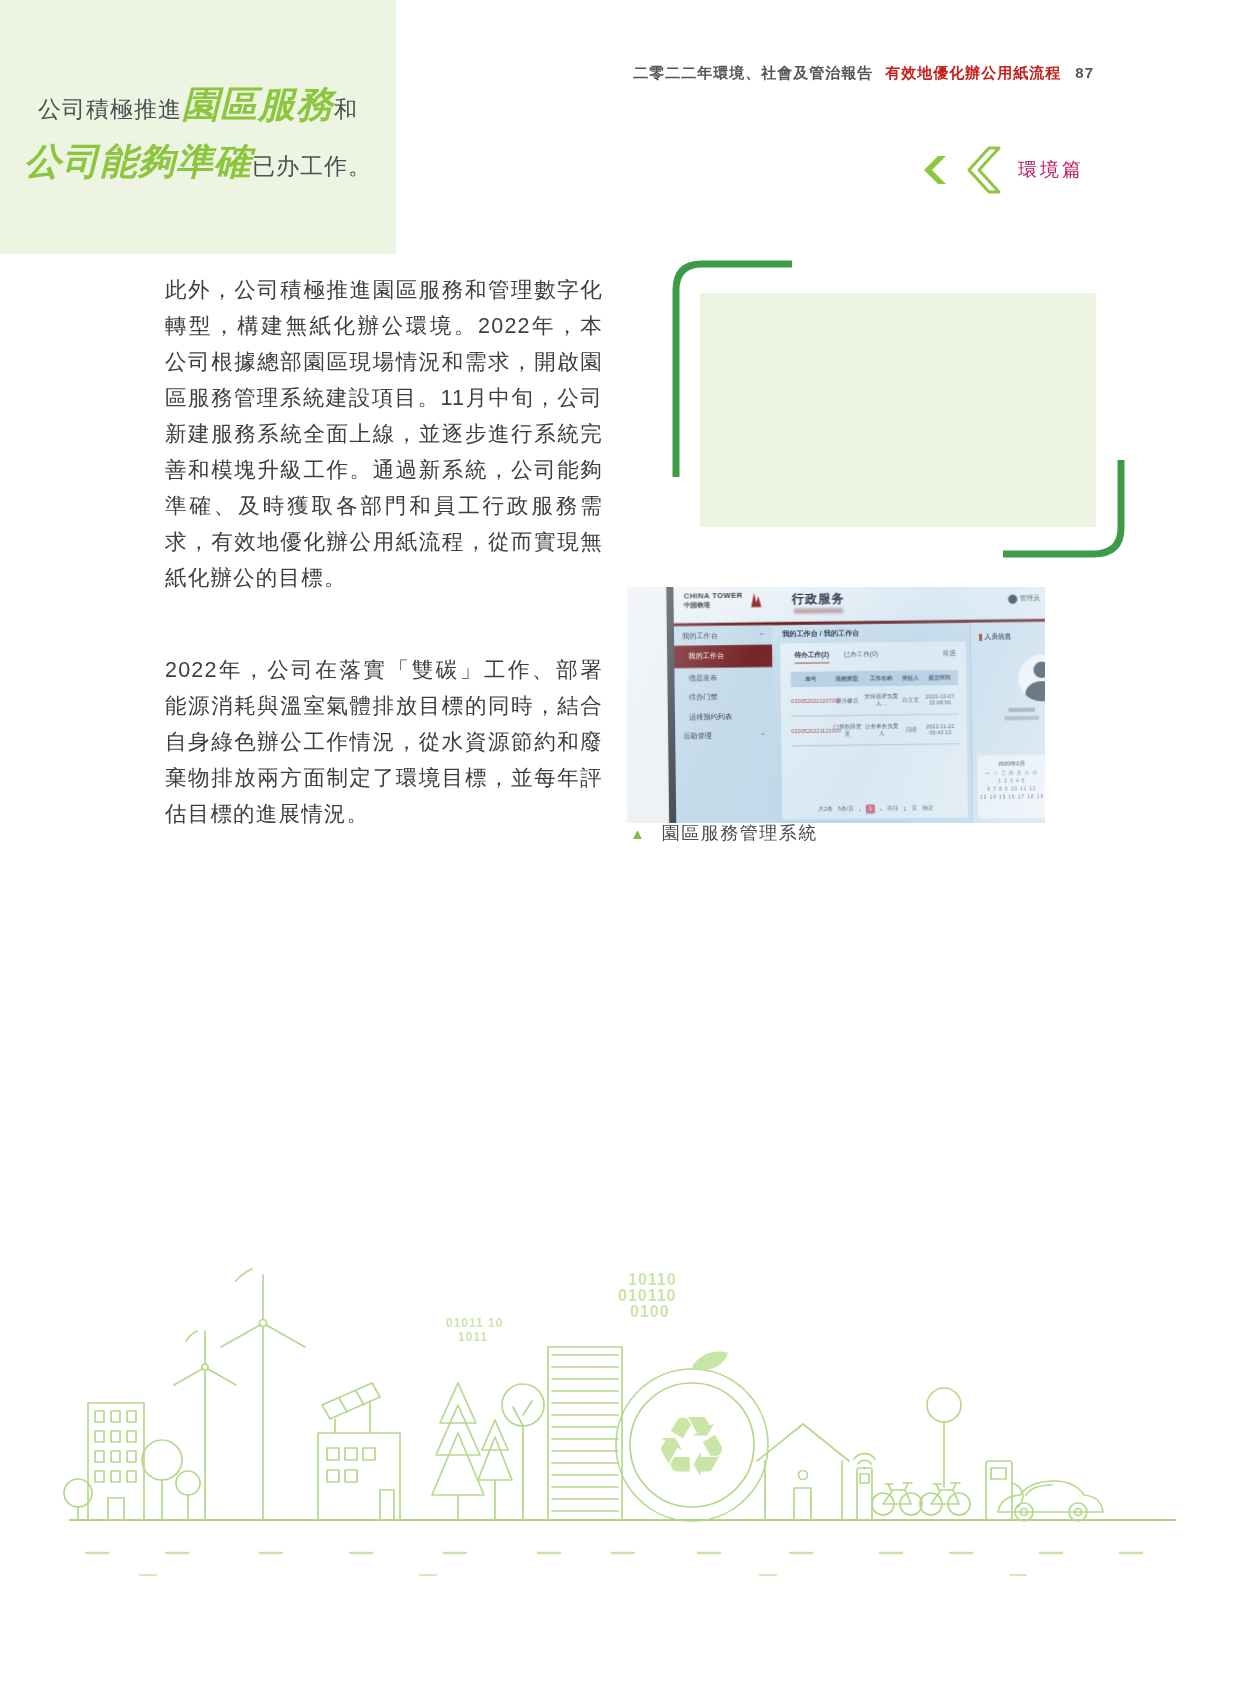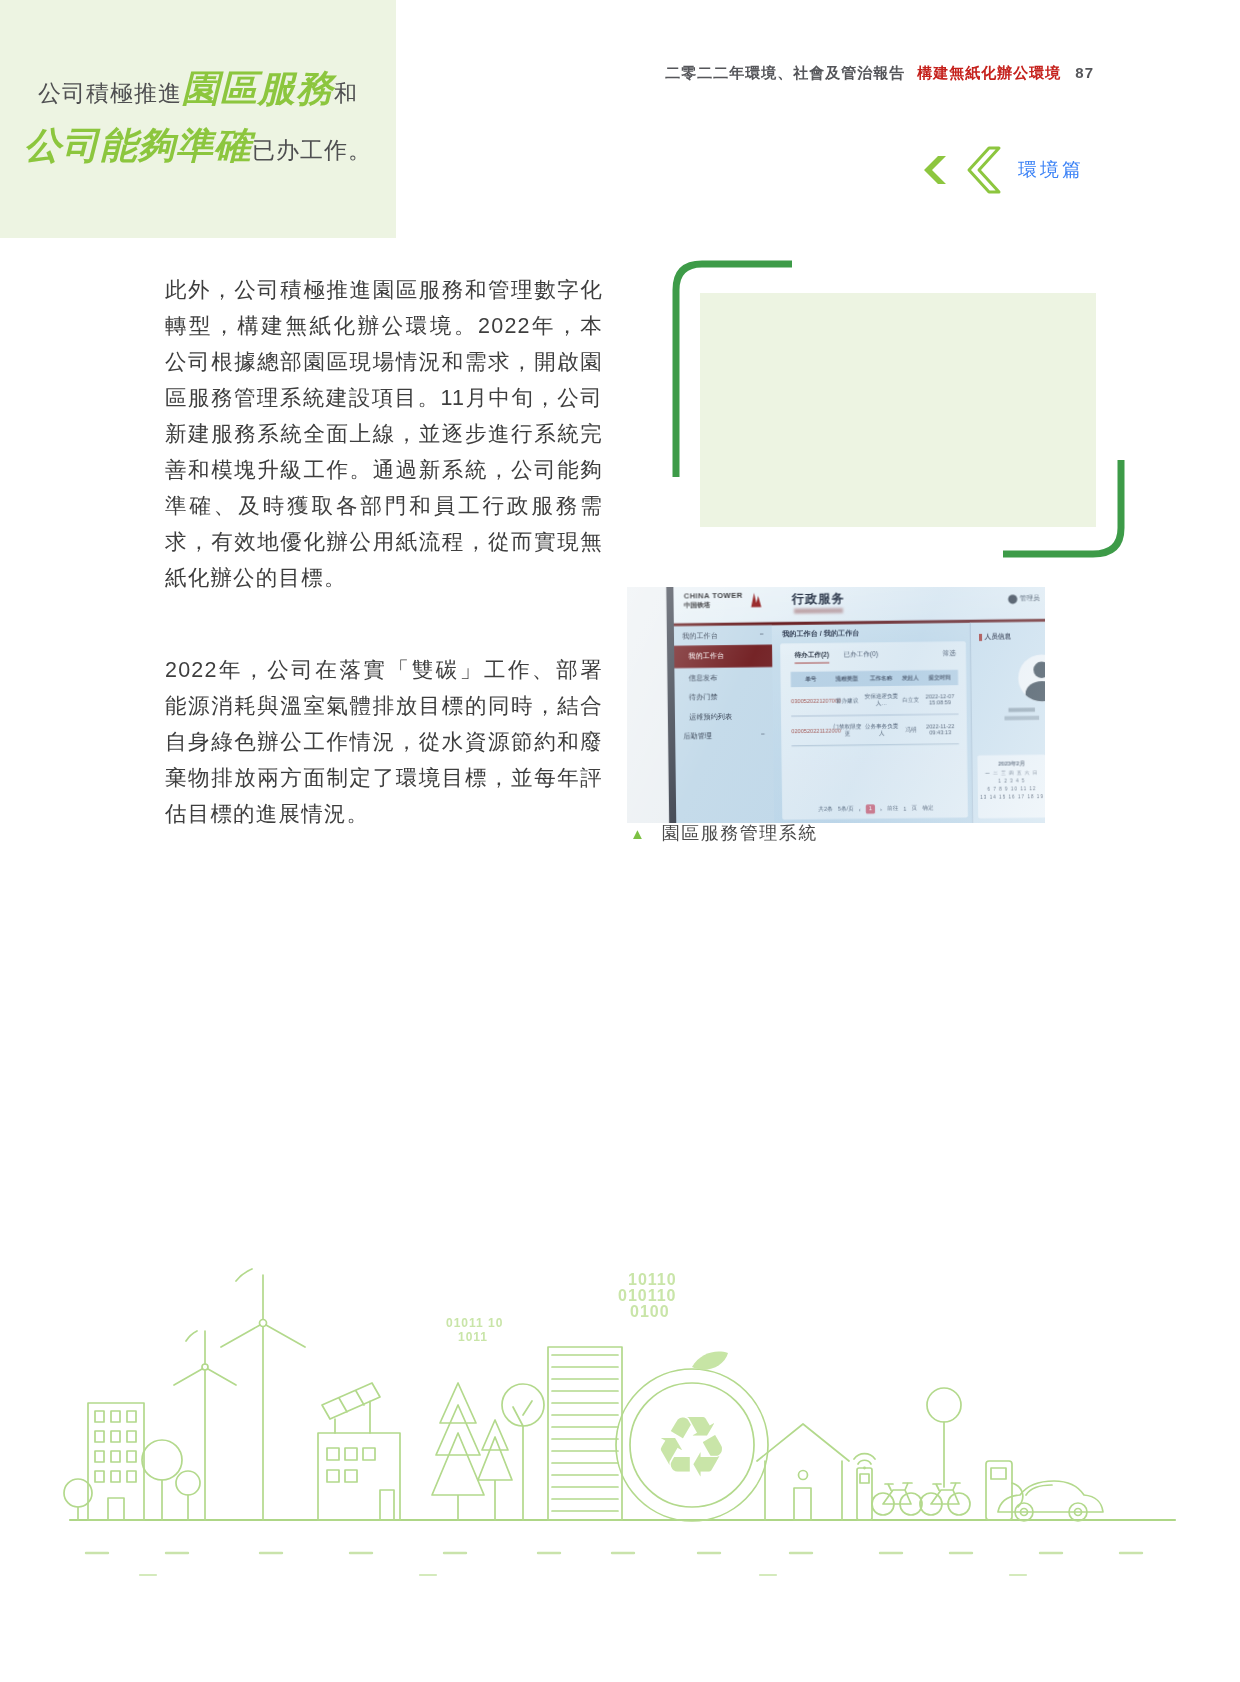--- a/index.html
+++ b/index.html
@@ -7,32 +7,32 @@
           font-family:"Liberation Sans","DejaVu Sans",sans-serif; }
 
   
   .pg-header { position:absolute; top:64px; right:146px; display:flex; align-items:baseline; gap:12px;
                font-size:15px; font-weight:bold; letter-spacing:1px; color:#55565a; white-space:nowrap;justify-content:flex-end; }
   .pg-header .company { color:#c5211c; }
   .pg-header .pageno  { color:#55565a; margin-left:2px; }
 
   
   .section-tag { position:absolute; top:144px; left:918px; height:52px; display:flex; align-items:center; gap:14px; }
-  .section-tag .label { font-size:19px; color:#3b82f6; letter-spacing:3px; }
+  .section-tag .label { font-size:19px; color:#be185d; letter-spacing:3px; }
 
   
   .body-col { position:absolute; left:165px; top:272px; width:438px; font-size:21.5px; line-height:36px;
               color:#3e3e3e; text-align:justify; letter-spacing:1.2px; }
   .body-col p { margin:0; }
   .body-col p + p { margin-top:56px; }
 
   
   .callout-bg { position:absolute; left:700px; top:293px; width:396px; height:234px; background:#edf4e2; }
   .callout-text { position:absolute; inset:0; display:flex; flex-direction:column; justify-content:center;
-                  align-items:center; padding-top:4px; }
+                  align-items:center; padding-top:20px; }
   .c-line { line-height:50px; white-space:nowrap; }
   .c-sm  { font-size:23px; color:#4f4f51; letter-spacing:1px; }
   .c-big { font-size:37px; font-weight:bold; font-style:italic; color:#8cc63e; letter-spacing:1px; }
   .bracket { position:absolute; pointer-events:none; }
 
   
   .photo { position:absolute; left:627px; top:587px; width:418px; height:236px; overflow:hidden; background:#edf1f4; }
   .ph-in { position:absolute; left:0; top:0; width:418px; height:236px;
            transform:rotate(-0.7deg) scale(1.02); filter:blur(0.45px) saturate(0.92); }
   .ph-strip  { position:absolute; left:44px; top:0; width:7px; height:100%; background:#474c58; }
@@ -97,21 +97,21 @@
   .art { position:absolute; left:0; top:1255px; }
   .art text { font-family:"Liberation Sans","DejaVu Sans",sans-serif; font-weight:bold; fill:#c9e5a8; letter-spacing:1px; }
 </style>
 </head>
 <body>
 
 <div class="page">
 
   <div class="pg-header">
     <span>二零二二年環境、社會及管治報告</span>
-    <span class="company">構建無紙化辦公環境</span>
+    <span class="company">有效地優化辦公用紙流程</span>
     <span class="pageno">87</span>
   </div>
 
   <div class="section-tag">
     <svg width="30" height="32" viewBox="0 0 30 32">
       <path d="M20 2 L6 16 L20 30 L28 30 L14 16 L28 2 Z" fill="#8dc63f"></path>
     </svg>
     <svg width="42" height="50" viewBox="0 0 42 50">
       <path d="M27 3 L7 25 L27 47 L37 47 L17 25 L37 3 Z" fill="none" stroke="#8dc63f" stroke-width="3" stroke-linejoin="round"></path>
     </svg>

